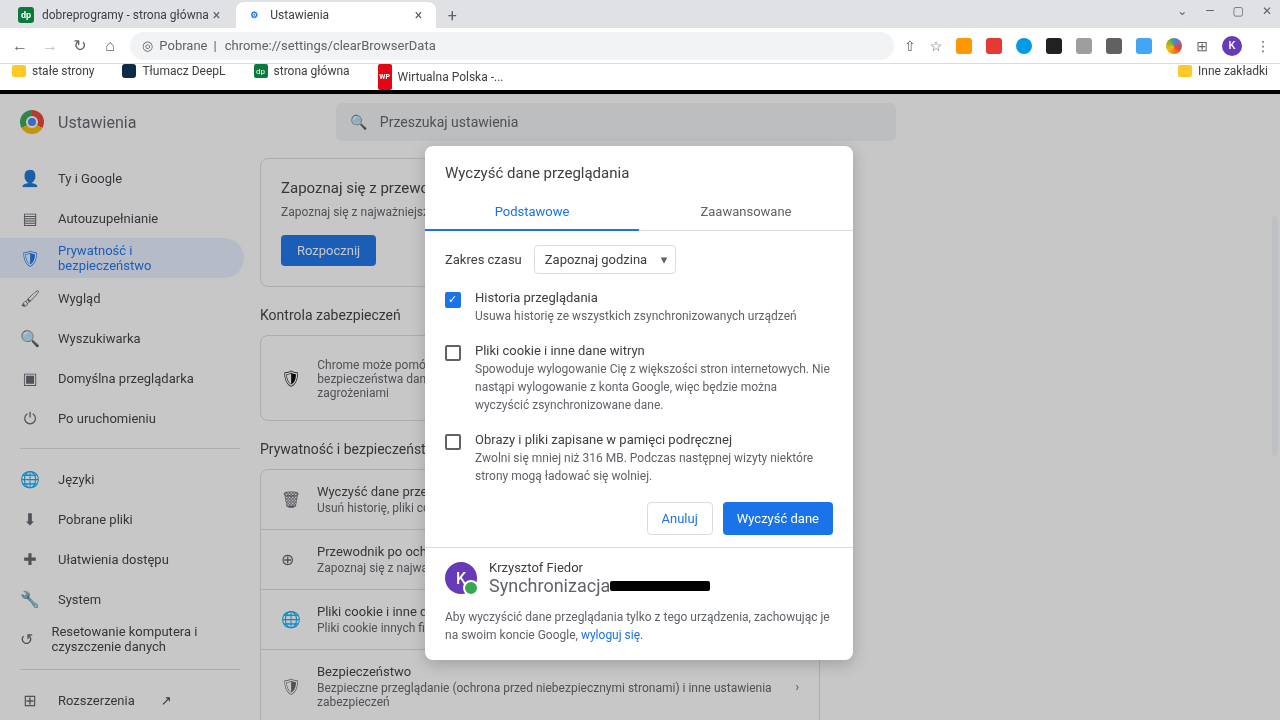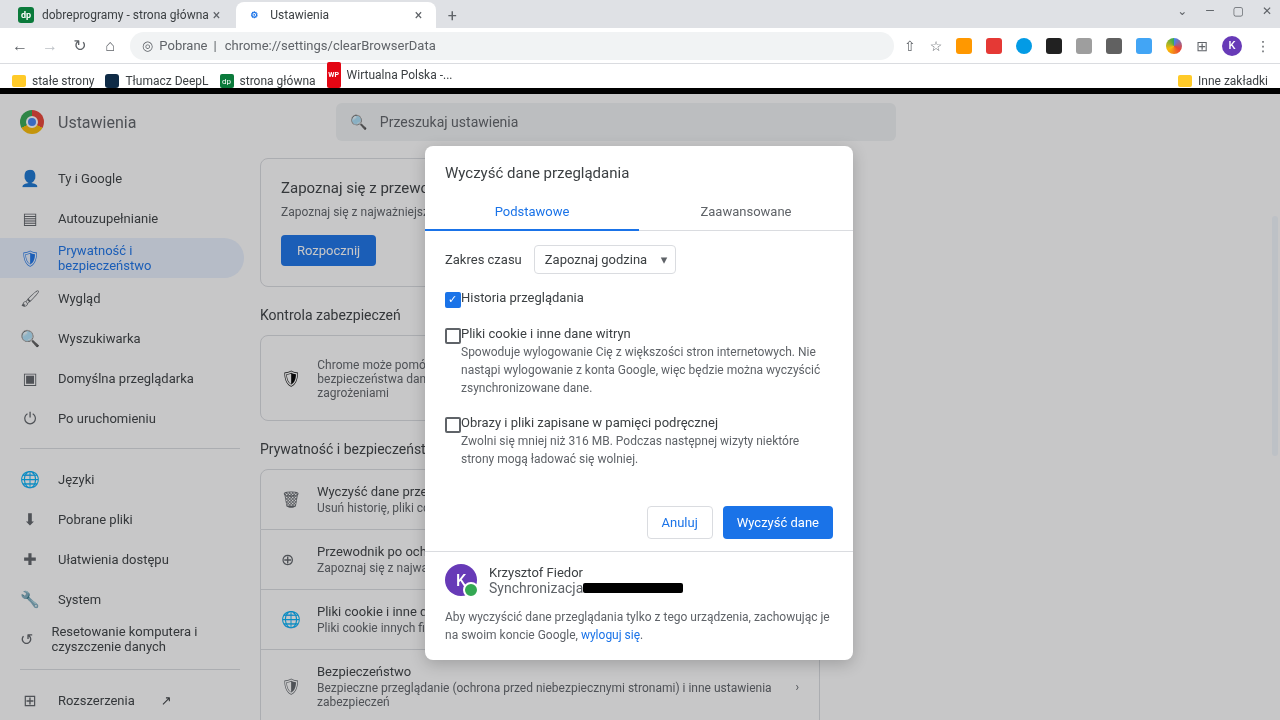--- a/index.html
+++ b/index.html
@@ -14,21 +14,21 @@
 .winctl span{cursor:pointer}
 .toolbar{height:36px;display:flex;align-items:center;padding:0 10px;gap:10px;border-bottom:1px solid #dadce0}
 .navbtn{width:20px;color:#5f6368;text-align:center;font-size:16px}
 .navbtn.disabled{color:#bdc1c6}
 .omnibox{flex:1;height:28px;background:#f1f3f4;border-radius:14px;display:flex;align-items:center;padding:0 12px;font-size:13px;color:#3c4043;gap:8px}
 .chrome-chip{display:flex;align-items:center;gap:6px;color:#5f6368}
 .om-url{color:#5f6368}
 .tb-icons{display:flex;align-items:center;gap:14px;font-size:14px;color:#5f6368}
 .ext-icon{width:16px;height:16px;border-radius:3px}
 .avatar-sm{width:20px;height:20px;border-radius:50%;background:#673ab7;color:#fff;display:flex;align-items:center;justify-content:center;font-size:11px;font-weight:500}
-.bookmarks{height:30px;display:flex;align-items:flex-end;padding:0 12px;gap:11px;border-bottom:6px solid #000000;font-size:12px;color:#3c4043}
+.bookmarks{height:30px;display:flex;align-items:flex-start;padding:0 12px;gap:28px;border-bottom:4px solid #000000;font-size:12px;color:#3c4043}
 .bm{display:flex;align-items:center;gap:6px}
 .bm-folder{width:14px;height:12px;background:#ffca28;border-radius:2px}
 .content{position:absolute;top:94px;left:0;right:0;bottom:0;display:flex;background:#fff}
 .dim{position:absolute;inset:0;background:rgba(32,33,36,0.25);z-index:5}
 .header-row{position:absolute;top:0;left:0;right:0;height:56px;display:flex;align-items:center;padding:0 20px}
 .chrome-logo{width:24px;height:24px;border-radius:50%;background:conic-gradient(#ea4335 0 120deg,#fbbc04 120deg 240deg,#34a853 240deg 360deg);position:relative;margin-right:14px}
 .chrome-logo::after{content:"";position:absolute;inset:6px;background:#4285f4;border-radius:50%;border:2px solid #fff}
 .hdr-title{font-size:16px;color:#5f6368}
 .searchbar{margin-left:200px;width:560px;height:38px;background:#f1f3f4;border-radius:6px;display:flex;align-items:center;padding:0 14px;gap:12px;color:#5f6368;font-size:14px}
 .sidebar{width:260px;padding-top:64px}
@@ -55,35 +55,35 @@
 .m-title{padding:18px 20px 12px;font-size:15px;color:#3c4043}
 .m-tabs{display:flex;border-bottom:1px solid #dadce0}
 .m-tab{flex:1;text-align:center;padding:10px 0;font-size:13px;color:#5f6368}
 .m-tab.active{color:#1a73e8;border-bottom:2px solid #1a73e8;margin-bottom:-1px}
 .m-body{flex:1;overflow-y:auto;padding:14px 20px;position:relative}
 .m-body::-webkit-scrollbar{width:10px}
 .m-body::-webkit-scrollbar-thumb{background:#bdc1c6;border-radius:5px}
 .time-row{display:flex;align-items:center;gap:12px;margin-bottom:16px;font-size:13px;color:#3c4043}
 .dropdown{border:1px solid #dadce0;border-radius:4px;padding:6px 28px 6px 10px;font-size:13px;color:#3c4043;position:relative;background:#fff}
 .dropdown::after{content:"▾";position:absolute;right:8px;color:#5f6368}
-.check-row{display:flex;margin-bottom:18px}
+.check-row{display:flex;gap:14px;margin-bottom:18px}
 .checkbox{width:16px;height:16px;border:2px solid #5f6368;border-radius:2px;flex-shrink:0;margin-top:2px}
 .checkbox.checked{background:#1a73e8;border-color:#1a73e8;position:relative}
 .checkbox.checked::after{content:"✓";color:#fff;font-size:11px;position:absolute;left:1px;top:-1px}
 .check-text{flex:1}
 .check-title{font-size:13px;color:#3c4043}
 .check-desc{font-size:12px;color:#5f6368;margin-top:2px;line-height:1.5}
 .m-actions{padding:12px 20px;display:flex;justify-content:flex-end;gap:10px}
 .btn-outline{border:1px solid #dadce0;background:#fff;color:#1a73e8;border-radius:4px;padding:7px 14px;font-size:13px}
 .btn-primary{border:none;background:#1a73e8;color:#fff;border-radius:4px;padding:9px 14px;font-size:13px}
 .m-user{padding:12px 20px;display:flex;align-items:center;gap:12px;border-top:1px solid #dadce0}
 .u-avatar{width:32px;height:32px;border-radius:50%;background:#673ab7;color:#fff;display:flex;align-items:center;justify-content:center;font-weight:500;position:relative}
 .u-avatar::after{content:"";position:absolute;right:-2px;bottom:-2px;width:12px;height:12px;background:#34a853;border:2px solid #fff;border-radius:50%}
 .u-name{font-size:13px;color:#3c4043}
-.u-sync{font-size:14px;color:#5f6368;display:flex;align-items:center;gap:0}
+.u-sync{font-size:18px;color:#5f6368;display:flex;align-items:center;gap:0}
 .redact{background:#000;height:10px;width:100px;display:inline-block;border-radius:2px}
 .m-logout{padding:0 20px 16px;font-size:12px;color:#5f6368;line-height:1.5}
 .m-logout a{color:#1a73e8;text-decoration:none}
 .scroll-ind{position:absolute;right:2px;top:216px;width:6px;height:240px;background:#bdc1c6;border-radius:3px;z-index:11}
 </style>
 </head>
 <body>
 
 <div class="titlebar">
   <div class="tab inactive">
@@ -284,20 +284,21 @@
   </div>
   <div class="m-body">
     <div class="time-row">
       <span>Zakres czasu</span>
       <div class="dropdown">Zapoznaj godzina</div>
     </div>
     <div class="check-row">
       <div class="checkbox checked"></div>
       <div class="check-text">
           <div class="check-title">Historia przeglądania</div>
+          <div class="check-desc">Usuwa historię ze wszystkich zsynchronizowanych urządzeń</div>
         </div>
     </div>
     <div class="check-row">
       <div class="checkbox"></div>
       <div class="check-text">
           <div class="check-title">Pliki cookie i inne dane witryn</div>
           <div class="check-desc">Spowoduje wylogowanie Cię z większości stron internetowych. Nie nastąpi wylogowanie z konta Google, więc będzie można wyczyścić zsynchronizowane dane.</div>
         </div>
     </div>
     <div class="check-row">

